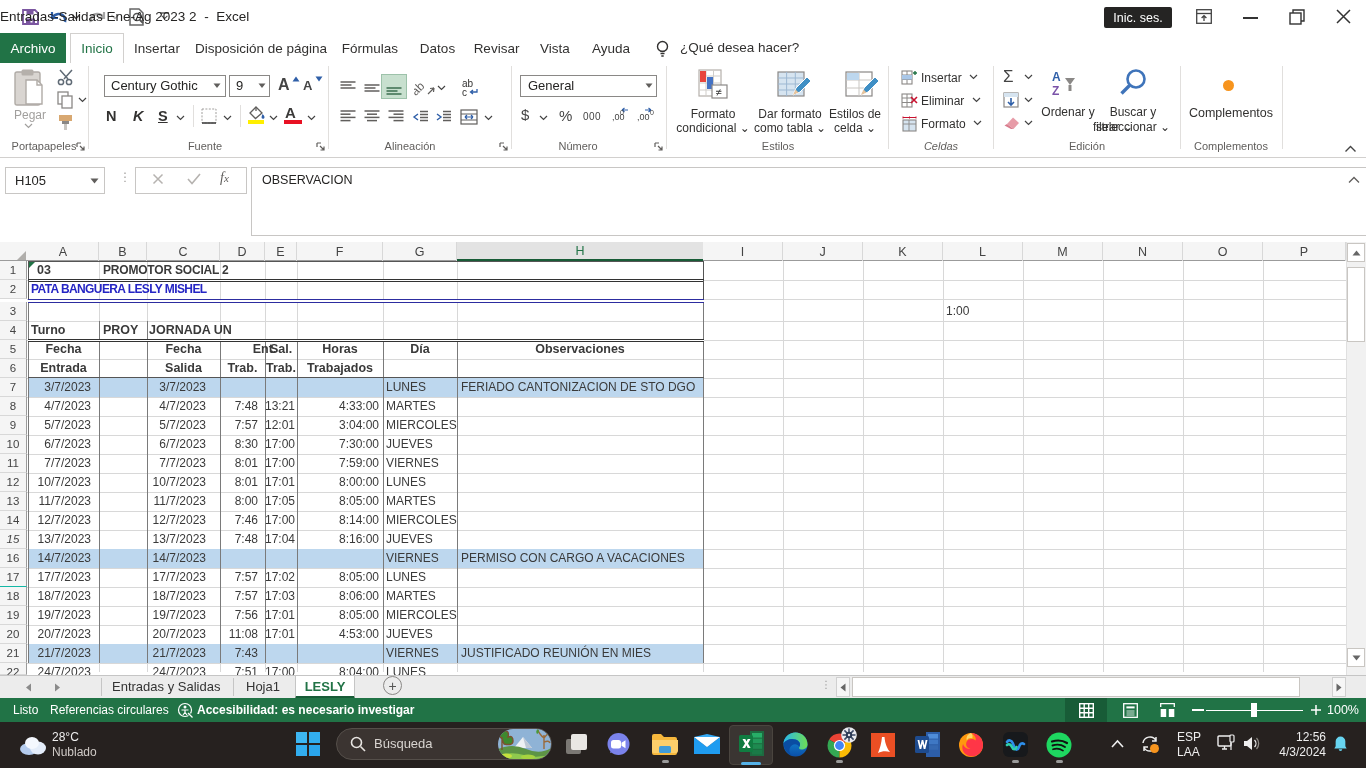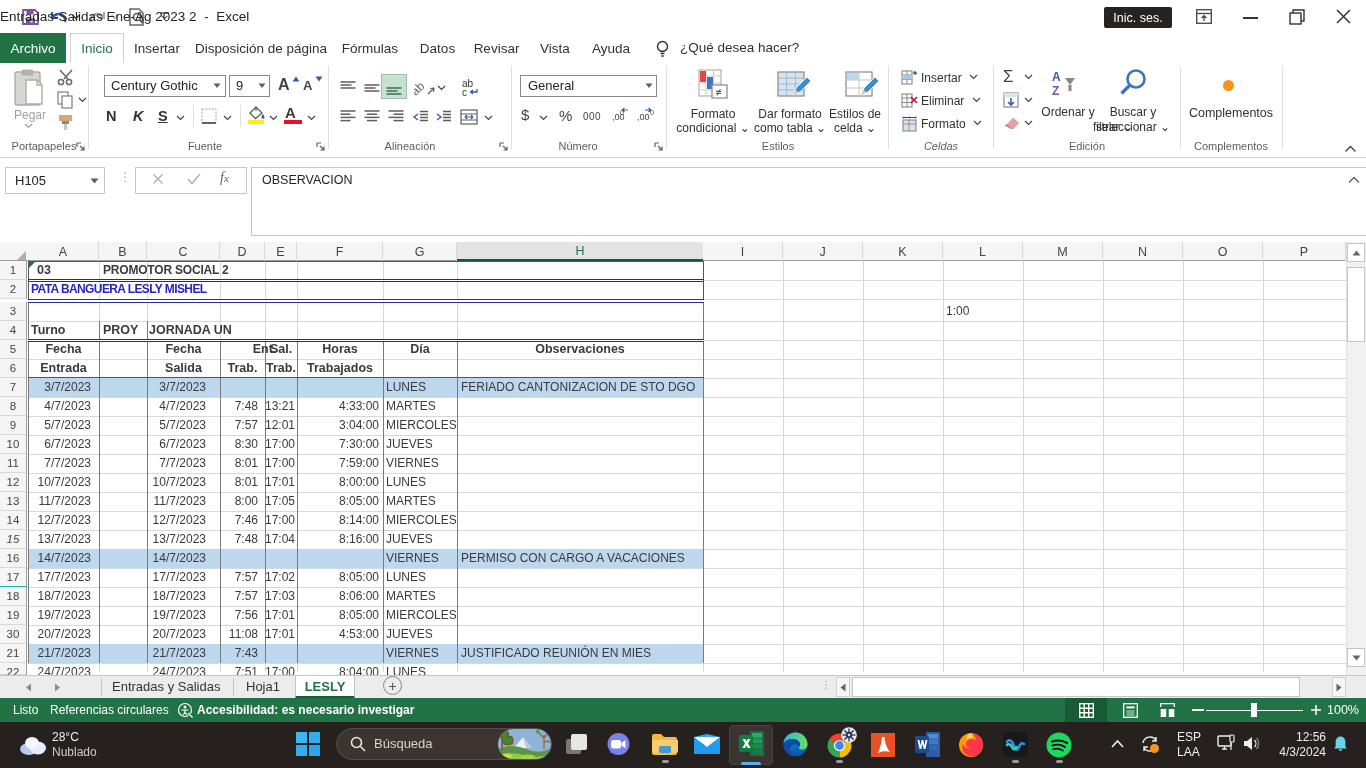--- a/index.html
+++ b/index.html
@@ -400,21 +400,21 @@
 <div class="abs" style="left:0px;top:193px;width:27px;height:19px;border-right:1px solid #9b9b9b;border-bottom:1px solid #d8d8d8;box-sizing:border-box;background:#f5f5f5;font-size:11.5px;color:#444;text-align:center;line-height:19px;">10</div>
 <div class="abs" style="left:0px;top:212px;width:27px;height:19px;border-right:1px solid #9b9b9b;border-bottom:1px solid #d8d8d8;box-sizing:border-box;background:#f5f5f5;font-size:11.5px;color:#444;text-align:center;line-height:19px;">11</div>
 <div class="abs" style="left:0px;top:231px;width:27px;height:19px;border-right:1px solid #9b9b9b;border-bottom:1px solid #d8d8d8;box-sizing:border-box;background:#f5f5f5;font-size:11.5px;color:#444;text-align:center;line-height:19px;">12</div>
 <div class="abs" style="left:0px;top:250px;width:27px;height:19px;border-right:1px solid #9b9b9b;border-bottom:1px solid #d8d8d8;box-sizing:border-box;background:#f5f5f5;font-size:11.5px;color:#444;text-align:center;line-height:19px;">13</div>
 <div class="abs" style="left:0px;top:269px;width:27px;height:19px;border-right:1px solid #9b9b9b;border-bottom:1px solid #d8d8d8;box-sizing:border-box;background:#f5f5f5;font-size:11.5px;color:#444;text-align:center;line-height:19px;">14</div>
 <div class="abs" style="left:0px;top:288px;width:27px;height:19px;border-right:1px solid #9b9b9b;border-bottom:1px solid #d8d8d8;box-sizing:border-box;background:#f5f5f5;font-size:11.5px;color:#444;text-align:center;line-height:19px;font-style:italic;">15</div>
 <div class="abs" style="left:0px;top:307px;width:27px;height:19px;border-right:1px solid #9b9b9b;border-bottom:1px solid #d8d8d8;box-sizing:border-box;background:#f5f5f5;font-size:11.5px;color:#444;text-align:center;line-height:19px;">16</div>
 <div class="abs" style="left:0px;top:326px;width:27px;height:19px;border-right:1px solid #9b9b9b;border-bottom:1px solid #14b8a6;box-sizing:border-box;background:#f5f5f5;font-size:11.5px;color:#444;text-align:center;line-height:19px;">17</div>
 <div class="abs" style="left:0px;top:345px;width:27px;height:19px;border-right:1px solid #9b9b9b;border-bottom:1px solid #d8d8d8;box-sizing:border-box;background:#f5f5f5;font-size:11.5px;color:#444;text-align:center;line-height:19px;">18</div>
 <div class="abs" style="left:0px;top:364px;width:27px;height:19px;border-right:1px solid #9b9b9b;border-bottom:1px solid #d8d8d8;box-sizing:border-box;background:#f5f5f5;font-size:11.5px;color:#444;text-align:center;line-height:19px;">19</div>
-<div class="abs" style="left:0px;top:383px;width:27px;height:19px;border-right:1px solid #9b9b9b;border-bottom:1px solid #d8d8d8;box-sizing:border-box;background:#f5f5f5;font-size:11.5px;color:#444;text-align:center;line-height:19px;">30</div>
+<div class="abs" style="left:0px;top:383px;width:27px;height:19px;border-right:1px solid #9b9b9b;border-bottom:1px solid #d8d8d8;box-sizing:border-box;background:#f5f5f5;font-size:11.5px;color:#444;text-align:center;line-height:19px;">20</div>
 <div class="abs" style="left:0px;top:402px;width:27px;height:19px;border-right:1px solid #9b9b9b;border-bottom:1px solid #d8d8d8;box-sizing:border-box;background:#f5f5f5;font-size:11.5px;color:#444;text-align:center;line-height:19px;">21</div>
 <div class="abs" style="left:0px;top:421px;width:27px;height:12px;border-right:1px solid #9b9b9b;border-bottom:1px solid #d8d8d8;box-sizing:border-box;background:#f5f5f5;font-size:11.5px;color:#444;text-align:center;line-height:19px;">22</div>
 <div class="abs" style="left:99px;top:19px;width:1px;height:411px;background:#d8d8d8;"></div>
 <div class="abs" style="left:147px;top:19px;width:1px;height:411px;background:#d8d8d8;"></div>
 <div class="abs" style="left:220px;top:19px;width:1px;height:411px;background:#d8d8d8;"></div>
 <div class="abs" style="left:265px;top:19px;width:1px;height:411px;background:#d8d8d8;"></div>
 <div class="abs" style="left:297px;top:19px;width:1px;height:411px;background:#d8d8d8;"></div>
 <div class="abs" style="left:383px;top:19px;width:1px;height:411px;background:#d8d8d8;"></div>
 <div class="abs" style="left:457px;top:19px;width:1px;height:411px;background:#d8d8d8;"></div>
 <div class="abs" style="left:703px;top:19px;width:1px;height:411px;background:#d8d8d8;"></div>

